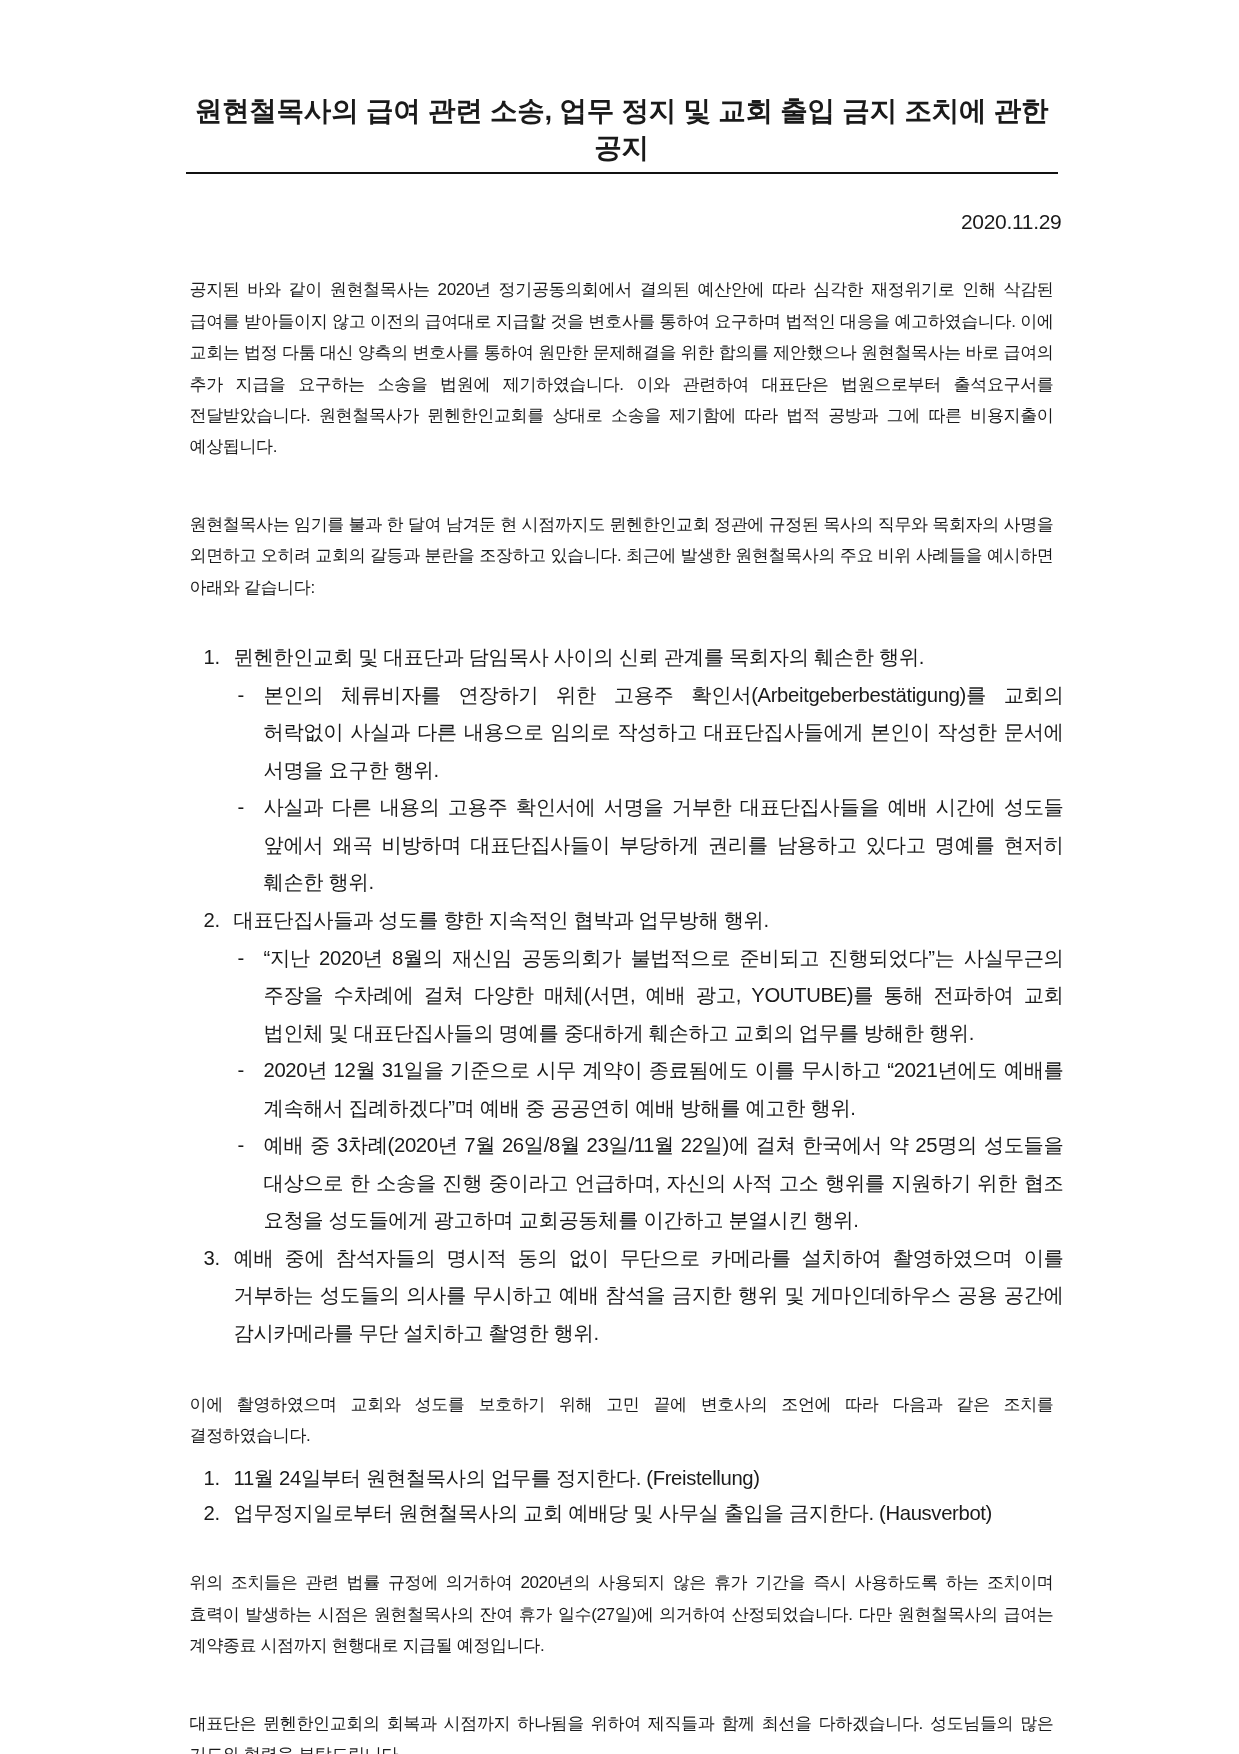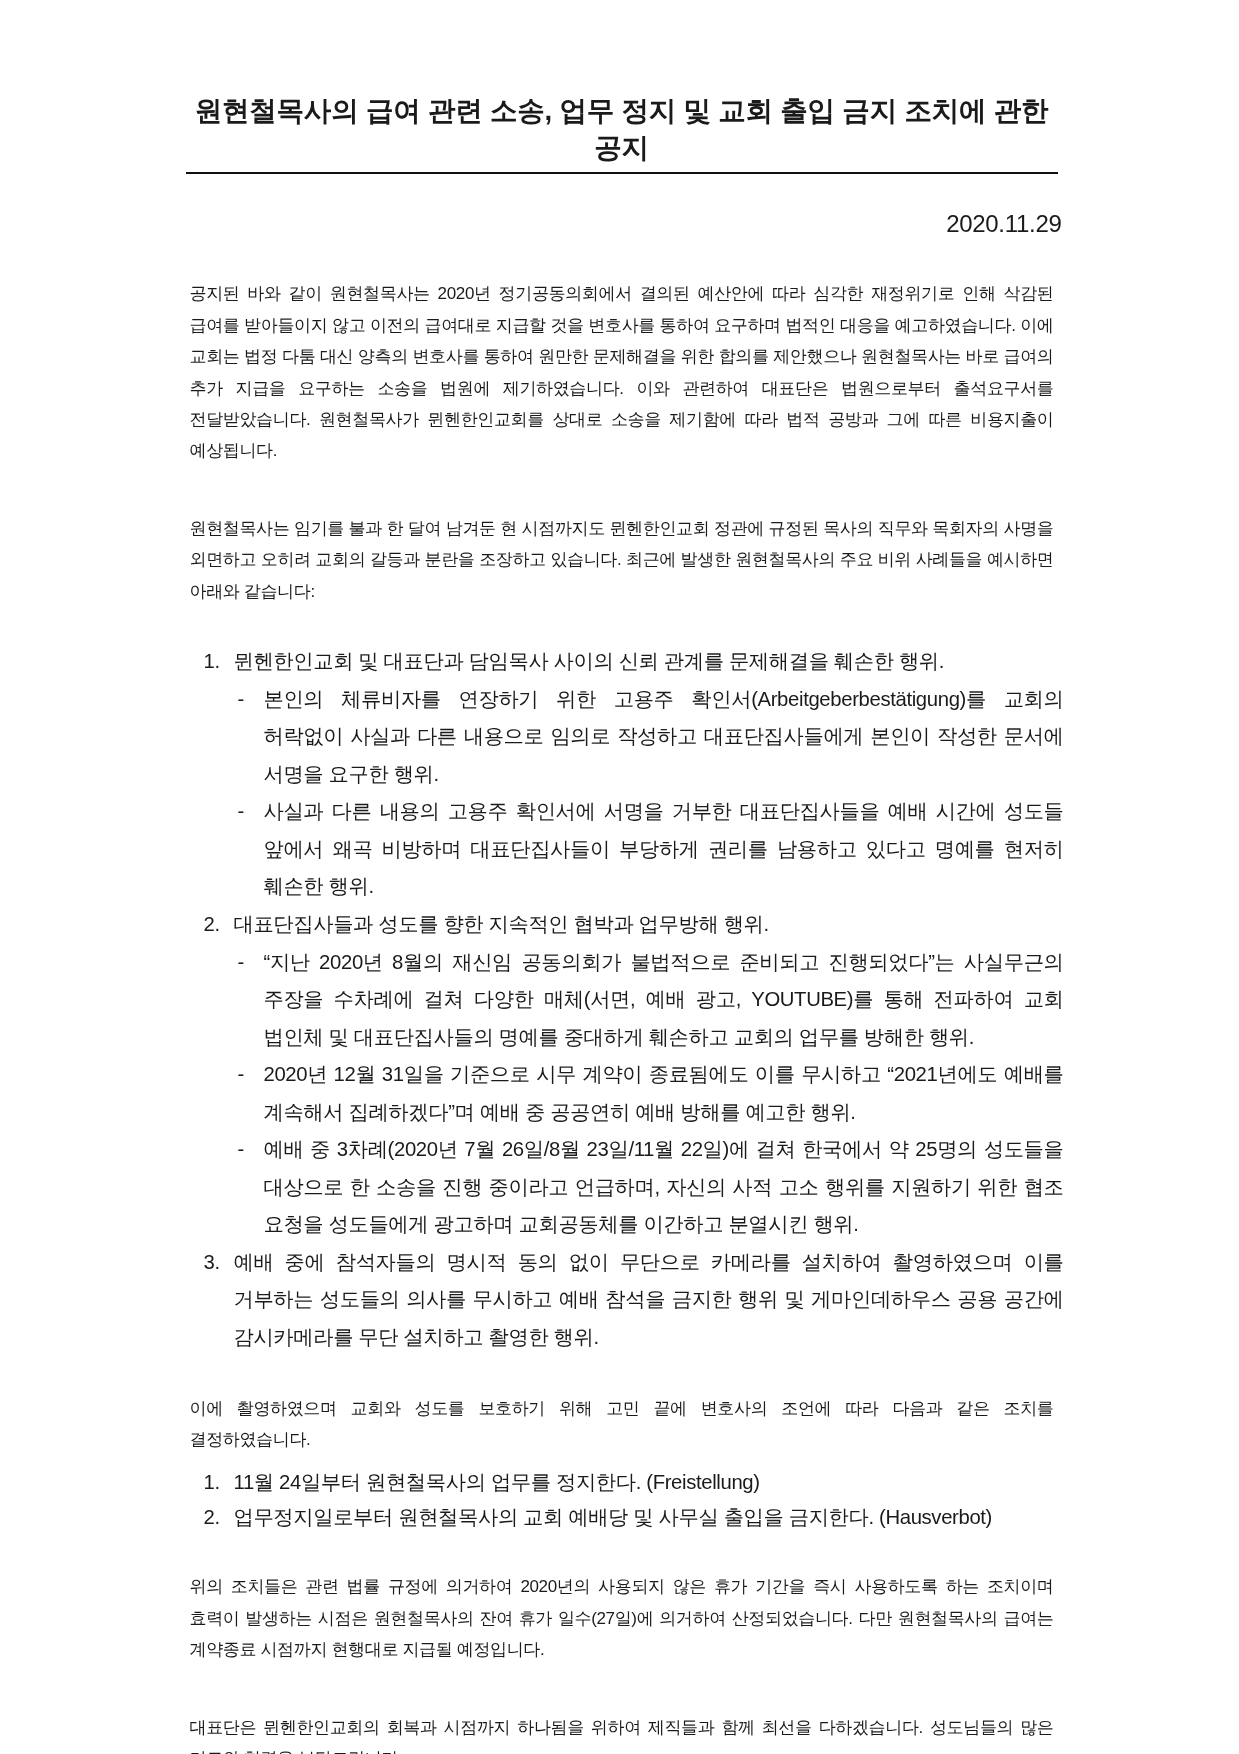--- a/index.html
+++ b/index.html
@@ -34,21 +34,21 @@
     display: inline-block;
     width: 100%;
     box-sizing: border-box;
   }
   .title-wrap {
     text-align: center;
     padding: 0 6px;
   }
   .doc-date {
     text-align: right;
-    font-size: 24px;
+    font-size: 21px;
     margin-top: 36px;
     margin-right: 2px;
     letter-spacing: -0.3px;
   }
   p.para {
     font-size: 17px;
     line-height: 1.85;
     text-align: justify;
     text-justify: inter-character;
     margin: 10px;
@@ -153,21 +153,21 @@
   <div class="gap-md"></div>
 
   <p class="para">원현철목사는 임기를 불과 한 달여 남겨둔 현 시점까지도 뮌헨한인교회 정관에 규정된 목사의 직무와 목회자의 사명을 외면하고 오히려 교회의 갈등과 분란을 조장하고 있습니다. 최근에 발생한 원현철목사의 주요 비위 사례들을 예시하면 아래와 같습니다:</p>
 
   <div class="gap-md"></div>
 
   <ol class="num-list">
 
     <li class="num-item nojust">
       <span class="marker">1.</span>
-      <span>뮌헨한인교회 및 대표단과 담임목사 사이의 신뢰 관계를 문제해결을 훼손한 행위.</span>
+      <span>뮌헨한인교회 및 대표단과 담임목사 사이의 신뢰 관계를 목회자의 훼손한 행위.</span>
     </li>
     <ul class="dash-list">
       <li class="dash-item">
         <span class="marker">-</span>
         <span>본인의 체류비자를 연장하기 위한 고용주 확인서(Arbeitgeberbestätigung)를 교회의 허락없이 사실과 다른 내용으로 임의로 작성하고 대표단집사들에게 본인이 작성한 문서에 서명을 요구한 행위.</span>
       </li>
       <li class="dash-item">
         <span class="marker">-</span>
         <span>사실과 다른 내용의 고용주 확인서에 서명을 거부한 대표단집사들을 예배 시간에 성도들 앞에서 왜곡 비방하며 대표단집사들이 부당하게 권리를 남용하고 있다고 명예를 현저히 훼손한 행위.</span>
       </li>

